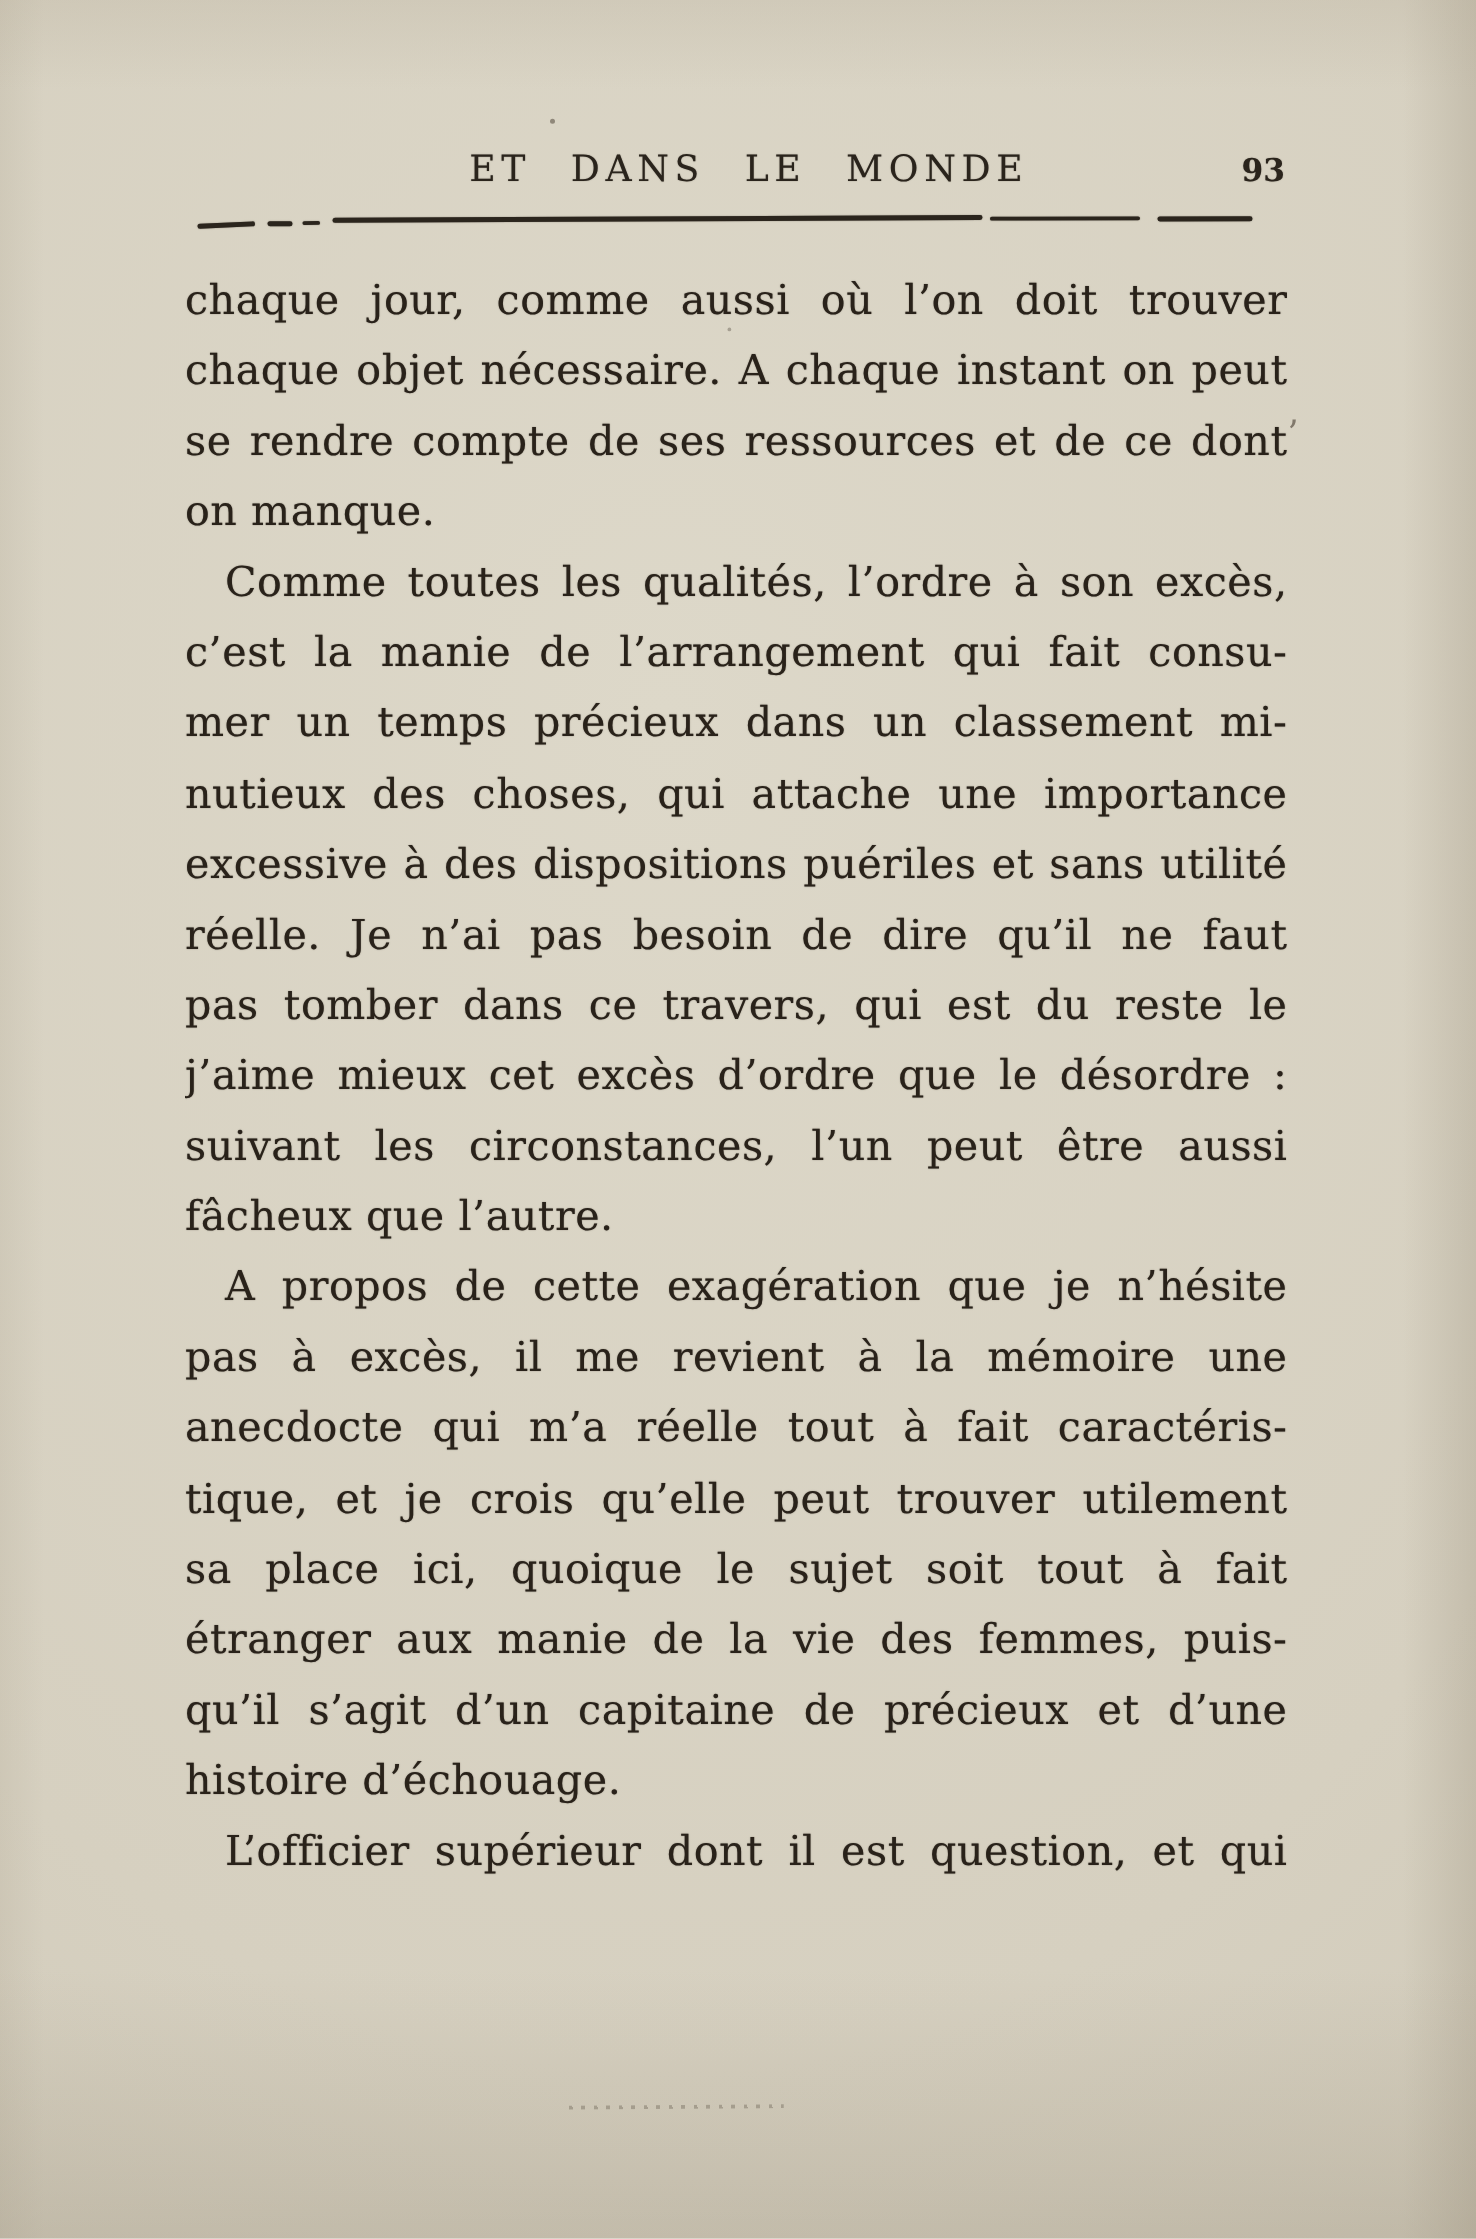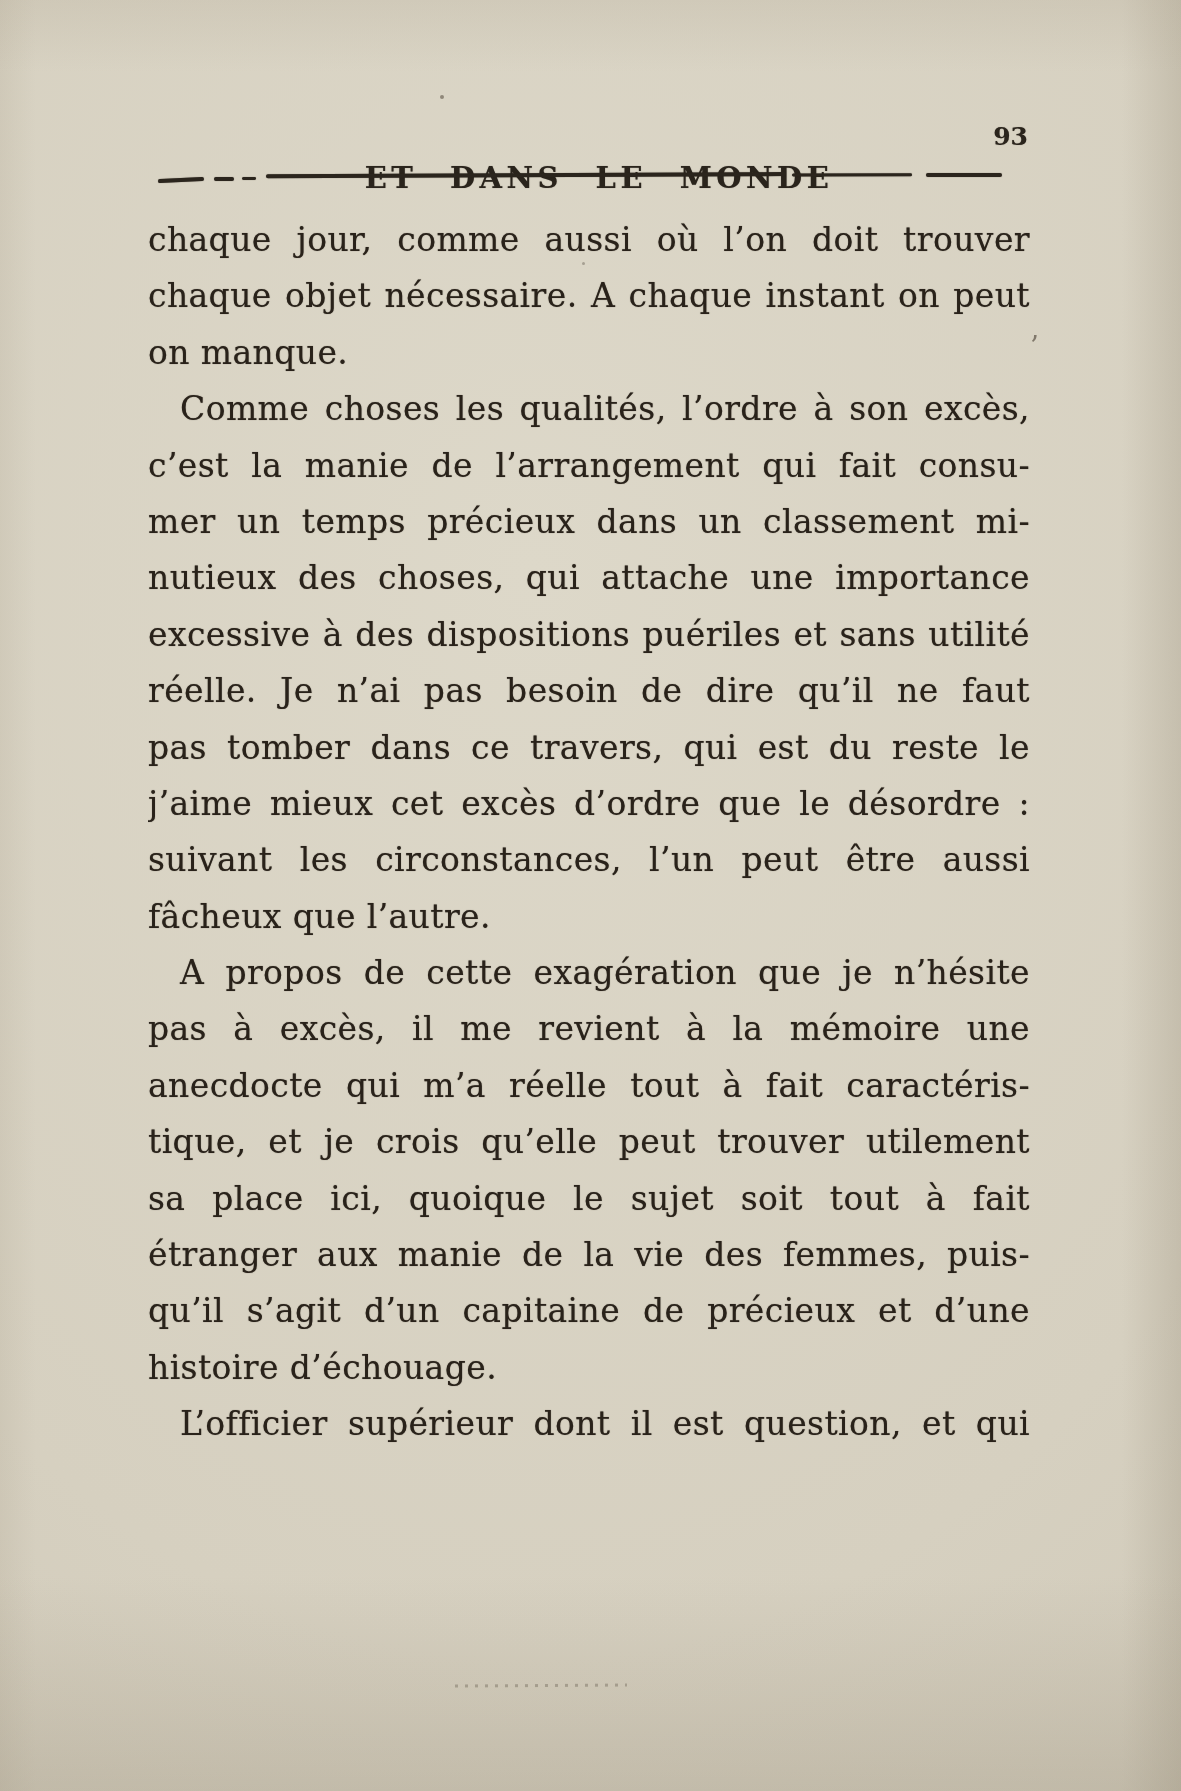--- a/index.html
+++ b/index.html
@@ -17,26 +17,25 @@
       radial-gradient(ellipse 130% 110% at 45% 32%, #ddd8c9 0%, #d6d0c0 55%, #ccc5b4 100%);
     overflow: hidden;
   }
   .header {
     position: absolute;
     top: 118px; left: 148px; width: 882px; height: 44px;
   }
   .running-title {
     position: absolute; left: 0; right: 0;
     text-align: center;
-    font-size: 29px; font-weight: bold;
+    font-size: 29px; font-weight: normal;
     letter-spacing: 4.5px; word-spacing: 18px;
     color: #2a241c;
     text-shadow: 0 0 1px rgba(42,36,28,0.45);
     transform: translateX(10px);
-    margin-top: 43px;
   }
   .page-number {
     position: absolute; right: 2px; top: 4px;
     font-size: 25px; font-weight: bold;
     color: #2a241c;
     text-shadow: 0 0 1px rgba(42,36,28,0.4);
   }
   .rule {
     position: absolute; top: 173px; left: 158px; width: 864px; height: 8px;
     display: flex; align-items: flex-start;
@@ -93,22 +92,23 @@
     <div class="seg s2"></div>
     <div class="seg s3"></div>
     <div class="seg s4"></div>
     <div class="seg s5"></div>
     <div class="seg s6"></div>
   </div>
 
   <div class="body-text">
     <div class="line">chaque jour, comme aussi où l’on doit trouver</div>
     <div class="line">chaque objet nécessaire. A chaque instant on peut</div>
+    <div class="line">se rendre compte de ses ressources et de ce dont</div>
     <div class="line last">on manque.</div>
-    <div class="line indent">Comme choses les qualités, l’ordre à son excès,</div>
+    <div class="line indent">Comme toutes les qualités, l’ordre à son excès,</div>
     <div class="line">c’est la manie de l’arrangement qui fait consu-</div>
     <div class="line">mer un temps précieux dans un classement mi-</div>
     <div class="line">nutieux des choses, qui attache une importance</div>
     <div class="line">excessive à des dispositions puériles et sans utilité</div>
     <div class="line">réelle. Je n’ai pas besoin de dire qu’il ne faut</div>
     <div class="line">pas tomber dans ce travers, qui est du reste le</div>
     <div class="line">j’aime mieux cet excès d’ordre que le désordre :</div>
     <div class="line">suivant les circonstances, l’un peut être aussi</div>
     <div class="line last">fâcheux que l’autre.</div>
     <div class="line indent">A propos de cette exagération que je n’hésite</div>

